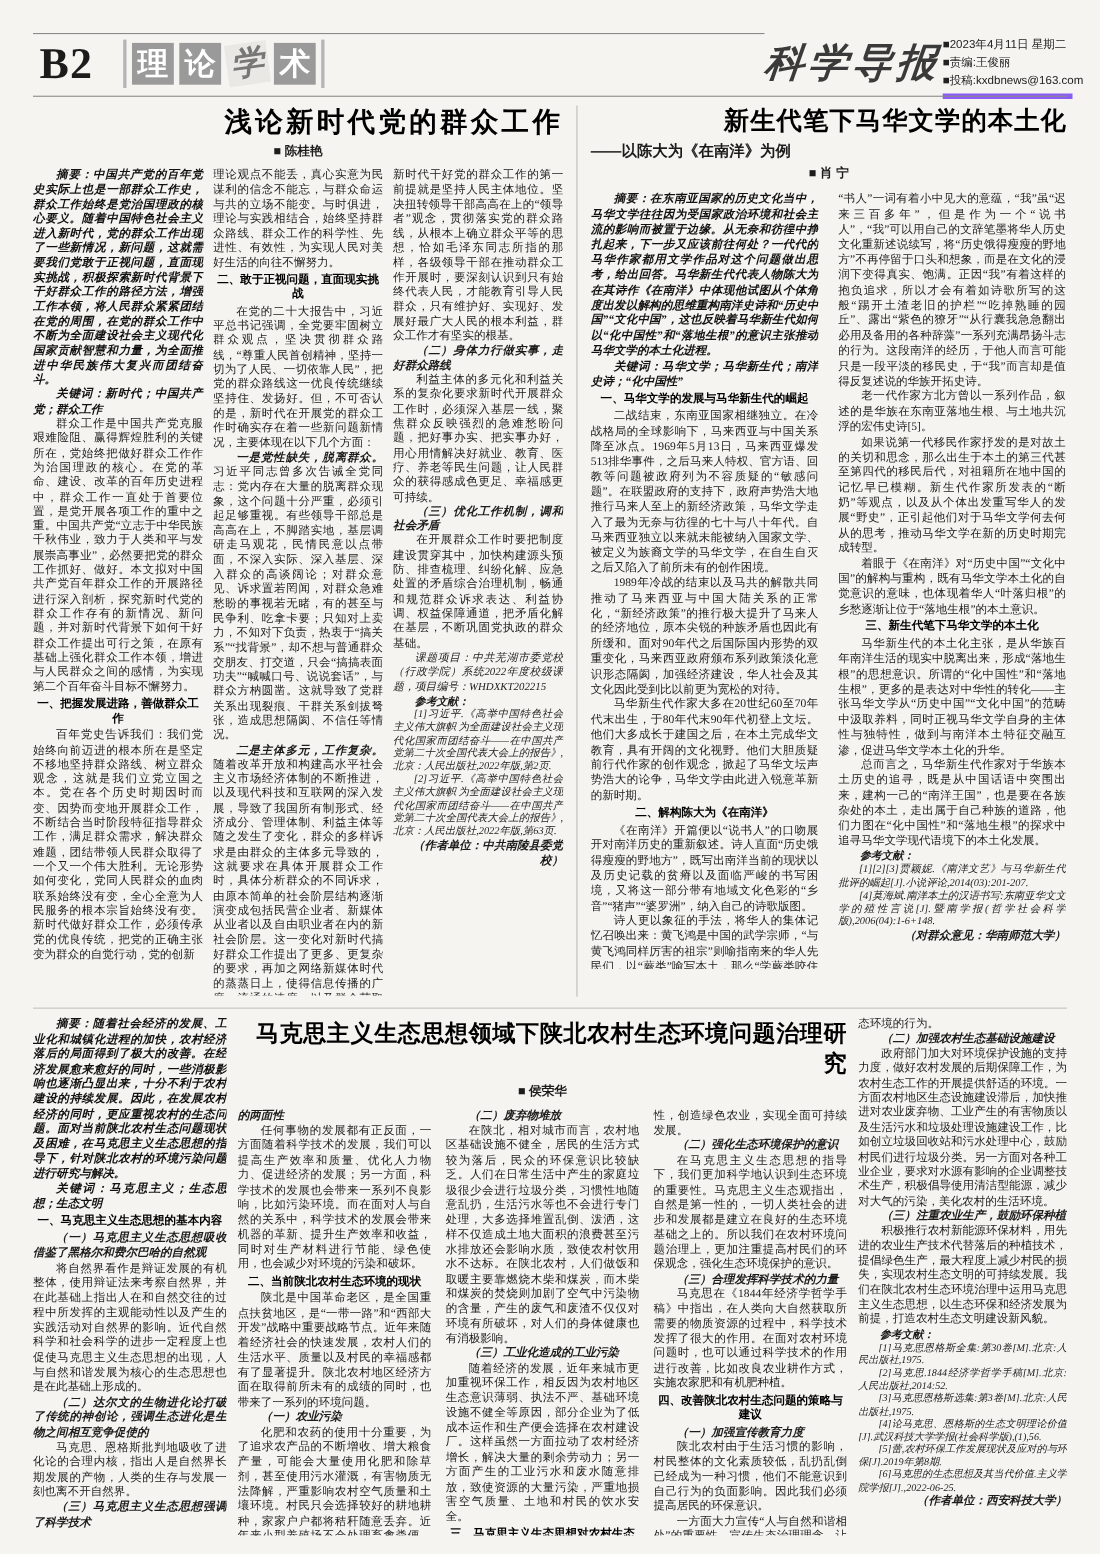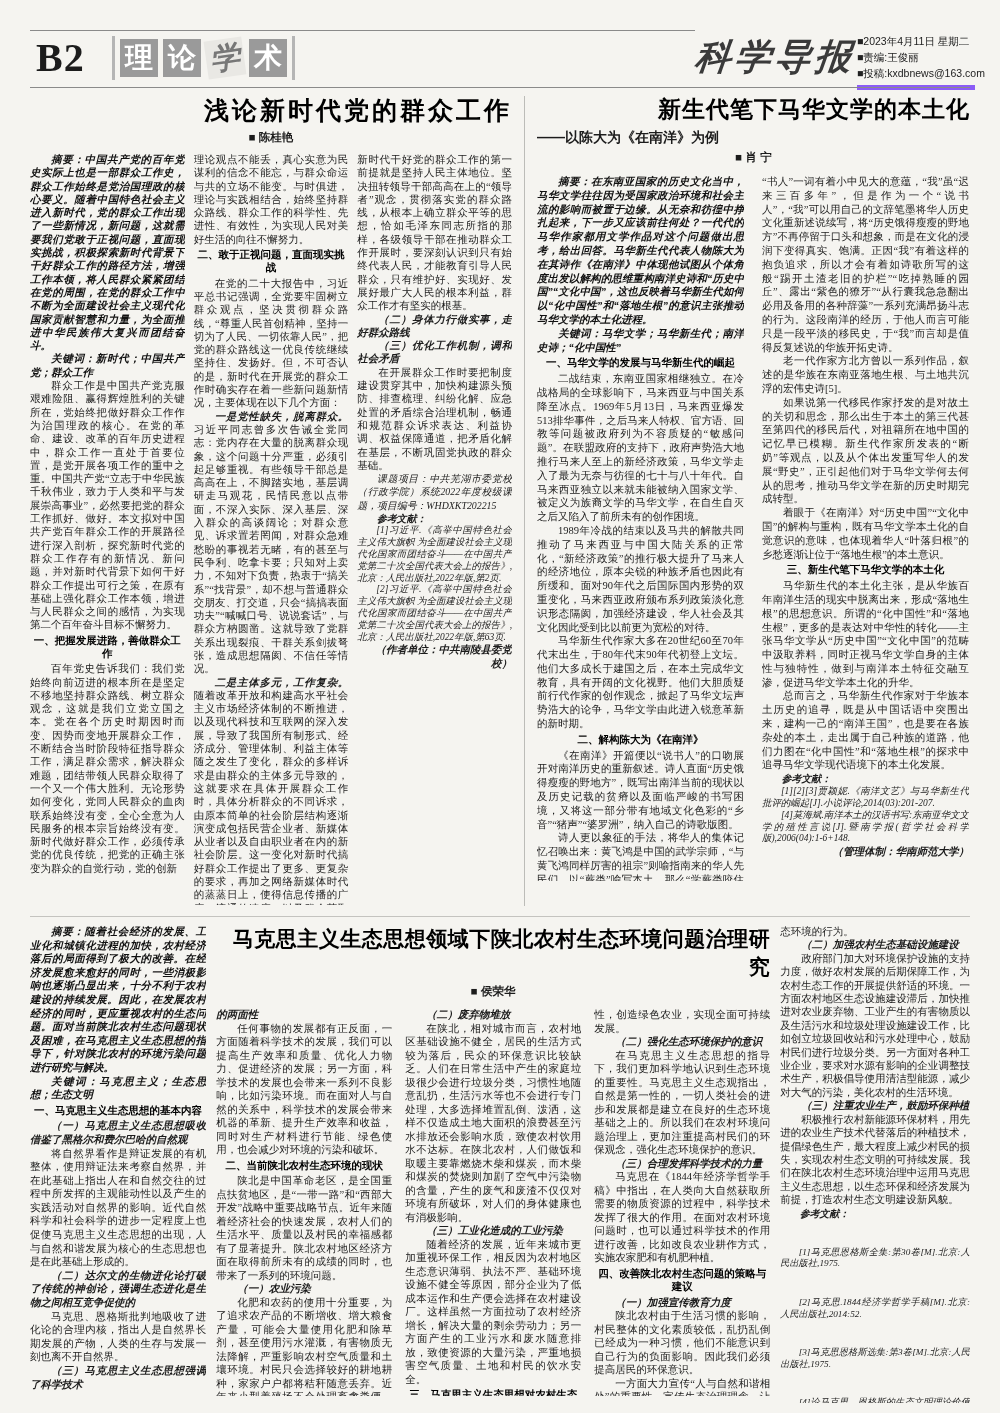--- a/index.html
+++ b/index.html
@@ -57,21 +57,21 @@
   .v-divider{position:absolute;left:524px;top:96px;width:1px;height:810px;background:#bcbcb8;}
   .mid-rule{position:absolute;left:30px;top:916px;width:940px;height:1px;background:#c4c3bf;}
   
   #article3{position:absolute;left:30px;top:925px;width:940px;display:flex;gap:10px;}
   #article3 .sidecol{width:180px;height:478px;overflow:hidden;font-size:10.5px;line-height:13.6px;}
   #a3-mid{width:556px;}
   #a3-mid .a-title{font-size:21px;letter-spacing:0.5px;}
   #a3-mid .cols{gap:13px;margin-top:9px;}
   #a3-mid .col{width:176px;height:388px;font-size:10.5px;line-height:13.5px;}
   #article3 .endcol{width:194px;height:478px;overflow:hidden;font-size:10.5px;line-height:13.4px;}
-  .endcol .s-ref{font-size:0.88em;margin-top:27px;}
+  .endcol .s-ref{font-size:0.88em;}
 </style>
 </head>
 <body>
 
 <div class="top-rule"></div>
 <div class="edition">B2</div>
 <div class="logo-strip">
   <span class="vbar"></span>
   <span class="logo-box">理</span>
   <span class="logo-box">论</span>
@@ -101,20 +101,21 @@
     <div class="col">
         <p class="pp s-cont">理论观点不能丢，真心实意为民谋利的信念不能忘，与群众命运与共的立场不能变。与时俱进，理论与实践相结合，始终坚持群众路线、群众工作的科学性、先进性、有效性，为实现人民对美好生活的向往不懈努力。</p>
         <p class="pp s-h">二、敢于正视问题，直面现实挑战</p>
         <p class="pp s-p">在党的二十大报告中，习近平总书记强调，全党要牢固树立群众观点，坚决贯彻群众路线，“尊重人民首创精神，坚持一切为了人民、一切依靠人民”，把党的群众路线这一优良传统继续坚持住、发扬好。但，不可否认的是，新时代在开展党的群众工作时确实存在着一些新问题新情况，主要体现在以下几个方面：</p>
         <p class="pp s-p"><b class="lead">一是党性缺失，脱离群众。</b>习近平同志曾多次告诫全党同志：党内存在大量的脱离群众现象，这个问题十分严重，必须引起足够重视。有些领导干部总是高高在上，不脚踏实地，基层调研走马观花，民情民意以点带面，不深入实际、深入基层、深入群众的高谈阔论；对群众意见、诉求置若罔闻，对群众急难愁盼的事视若无睹，有的甚至与民争利、吃拿卡要；只知对上卖力，不知对下负责，热衷于“搞关系”“找背景”，却不想与普通群众交朋友、打交道，只会“搞搞表面功夫”“喊喊口号、说说套话”，与群众方枘圆凿。这就导致了党群关系出现裂痕、干群关系剑拔弩张，造成思想隔阂、不信任等情况。</p>
         <p class="pp s-p"><b class="lead">二是主体多元，工作复杂。</b>随着改革开放和构建高水平社会主义市场经济体制的不断推进，以及现代科技和互联网的深入发展，导致了我国所有制形式、经济成分、管理体制、利益主体等随之发生了变化，群众的多样诉求是由群众的主体多元导致的，这就要求在具体开展群众工作时，具体分析群众的不同诉求，由原本简单的社会阶层结构逐渐演变成包括民营企业者、新媒体从业者以及自由职业者在内的新社会阶层。这一变化对新时代搞好群众工作提出了更多、更复杂的要求，再加之网络新媒体时代的蒸蒸日上，使得信息传播的广度、流通的速度，以及群众获取信息的便捷性和快捷性都达到了前所未有的地步。这也就导致了多种思想观念得到了广泛传播，舆论引导方式也发生了很大转变，直接对党的群众工作提出了新挑战。部分干部仍用老办法解决新问题，不仅没有使矛盾问题得到解决，反而增添了新问题、新情况，进一步激化群众的不满情绪，不利于群众工作的开展。</p>
       </div>
     <div class="col">
         <p class="pp s-cont">新时代干好党的群众工作的第一前提就是坚持人民主体地位。坚决扭转领导干部高高在上的“领导者”观念，贯彻落实党的群众路线，从根本上确立群众平等的思想，恰如毛泽东同志所指的那样，各级领导干部在推动群众工作开展时，要深刻认识到只有始终代表人民，才能教育引导人民群众，只有维护好、实现好、发展好最广大人民的根本利益，群众工作才有坚实的根基。</p>
         <p class="pp s-sub">（二）身体力行做实事，走好群众路线</p>
+        <p class="pp s-p">利益主体的多元化和利益关系的复杂化要求新时代开展群众工作时，必须深入基层一线，聚焦群众反映强烈的急难愁盼问题，把好事办实、把实事办好，用心用情解决好就业、教育、医疗、养老等民生问题，让人民群众的获得感成色更足、幸福感更可持续。</p>
         <p class="pp s-sub">（三）优化工作机制，调和社会矛盾</p>
         <p class="pp s-p">在开展群众工作时要把制度建设贯穿其中，加快构建源头预防、排查梳理、纠纷化解、应急处置的矛盾综合治理机制，畅通和规范群众诉求表达、利益协调、权益保障通道，把矛盾化解在基层，不断巩固党执政的群众基础。</p>
         <p class="pp s-proj">课题项目：中共芜湖市委党校（行政学院）系统2022年度校级课题，项目编号：WHDXKT202215</p>
         <p class="pp s-refh">参考文献：</p>
         <p class="pp s-ref">[1]习近平.《高举中国特色社会主义伟大旗帜 为全面建设社会主义现代化国家而团结奋斗——在中国共产党第二十次全国代表大会上的报告》,北京：人民出版社,2022年版,第2页.</p>
         <p class="pp s-ref">[2]习近平.《高举中国特色社会主义伟大旗帜 为全面建设社会主义现代化国家而团结奋斗——在中国共产党第二十次全国代表大会上的报告》,北京：人民出版社,2022年版,第63页.</p>
         <p class="pp s-attrib">（作者单位：中共南陵县委党校）</p>
       </div>
   </div>
 </div>
@@ -141,21 +142,21 @@
         <p class="pp s-cont">“书人”一词有着小中见大的意蕴，“我”虽“迟来三百多年”，但是作为一个“说书人”，“我”可以用自己的文辞笔墨将华人历史文化重新述说续写，将“历史饿得瘦瘦的野地方”不再停留于口头和想象，而是在文化的浸润下变得真实、饱满。正因“我”有着这样的抱负追求，所以才会有着如诗歌所写的这般“踢开土渣老旧的护栏”“吃掉熟睡的园丘”、露出“紫色的獠牙”“从行囊我急急翻出必用及备用的各种辞藻”一系列充满昂扬斗志的行为。这段南洋的经历，于他人而言可能只是一段平淡的移民史，于“我”而言却是值得反复述说的华族开拓史诗。</p>
         <p class="pp s-p">老一代作家方北方曾以一系列作品，叙述的是华族在东南亚落地生根、与土地共沉浮的宏伟史诗[5]。</p>
         <p class="pp s-p">如果说第一代移民作家抒发的是对故土的关切和思念，那么出生于本土的第三代甚至第四代的移民后代，对祖籍所在地中国的记忆早已模糊。新生代作家所发表的“断奶”等观点，以及从个体出发重写华人的发展“野史”，正引起他们对于马华文学何去何从的思考，推动马华文学在新的历史时期完成转型。</p>
         <p class="pp s-p">着眼于《在南洋》对“历史中国”“文化中国”的解构与重构，既有马华文学本土化的自觉意识的意味，也体现着华人“叶落归根”的乡愁逐渐让位于“落地生根”的本土意识。</p>
         <p class="pp s-h">三、新生代笔下马华文学的本土化</p>
         <p class="pp s-p">马华新生代的本土化主张，是从华族百年南洋生活的现实中脱离出来，形成“落地生根”的思想意识。所谓的“化中国性”和“落地生根”，更多的是表达对中华性的转化——主张马华文学从“历史中国”“文化中国”的范畴中汲取养料，同时正视马华文学自身的主体性与独特性，做到与南洋本土特征交融互渗，促进马华文学本土化的升华。</p>
         <p class="pp s-p">总而言之，马华新生代作家对于华族本土历史的追寻，既是从中国话语中突围出来，建构一己的“南洋王国”，也是要在各族杂处的本土，走出属于自己种族的道路，他们力图在“化中国性”和“落地生根”的探求中追寻马华文学现代语境下的本土化发展。</p>
         <p class="pp s-refh">参考文献：</p>
         <p class="pp s-ref">[1][2][3]贾颖妮.《南洋文艺》与马华新生代批评的崛起[J].小说评论,2014(03):201-207.</p>
         <p class="pp s-ref">[4]莫海斌.南洋本土的汉语书写:东南亚华文文学的殖性言说[J].暨南学报(哲学社会科学版),2006(04):1-6+148.</p>
-        <p class="pp s-attrib">（管理体制：华南师范大学）</p>
+        <p class="pp s-attrib">（对群众意见：华南师范大学）</p>
       </div>
   </div>
 </div>
 
 <div class="mid-rule"></div>
 
 <div id="article3">
   <div class="col sidecol">
       <p class="pp s-abs">摘要：随着社会经济的发展、工业化和城镇化进程的加快，农村经济落后的局面得到了极大的改善。在经济发展愈来愈好的同时，一些消极影响也逐渐凸显出来，十分不利于农村建设的持续发展。因此，在发展农村经济的同时，更应重视农村的生态问题。面对当前陕北农村生态问题现状及困难，在马克思主义生态思想的指导下，针对陕北农村的环境污染问题进行研究与解决。</p>
       <p class="pp s-kw">关键词：马克思主义；生态思想；生态文明</p>

